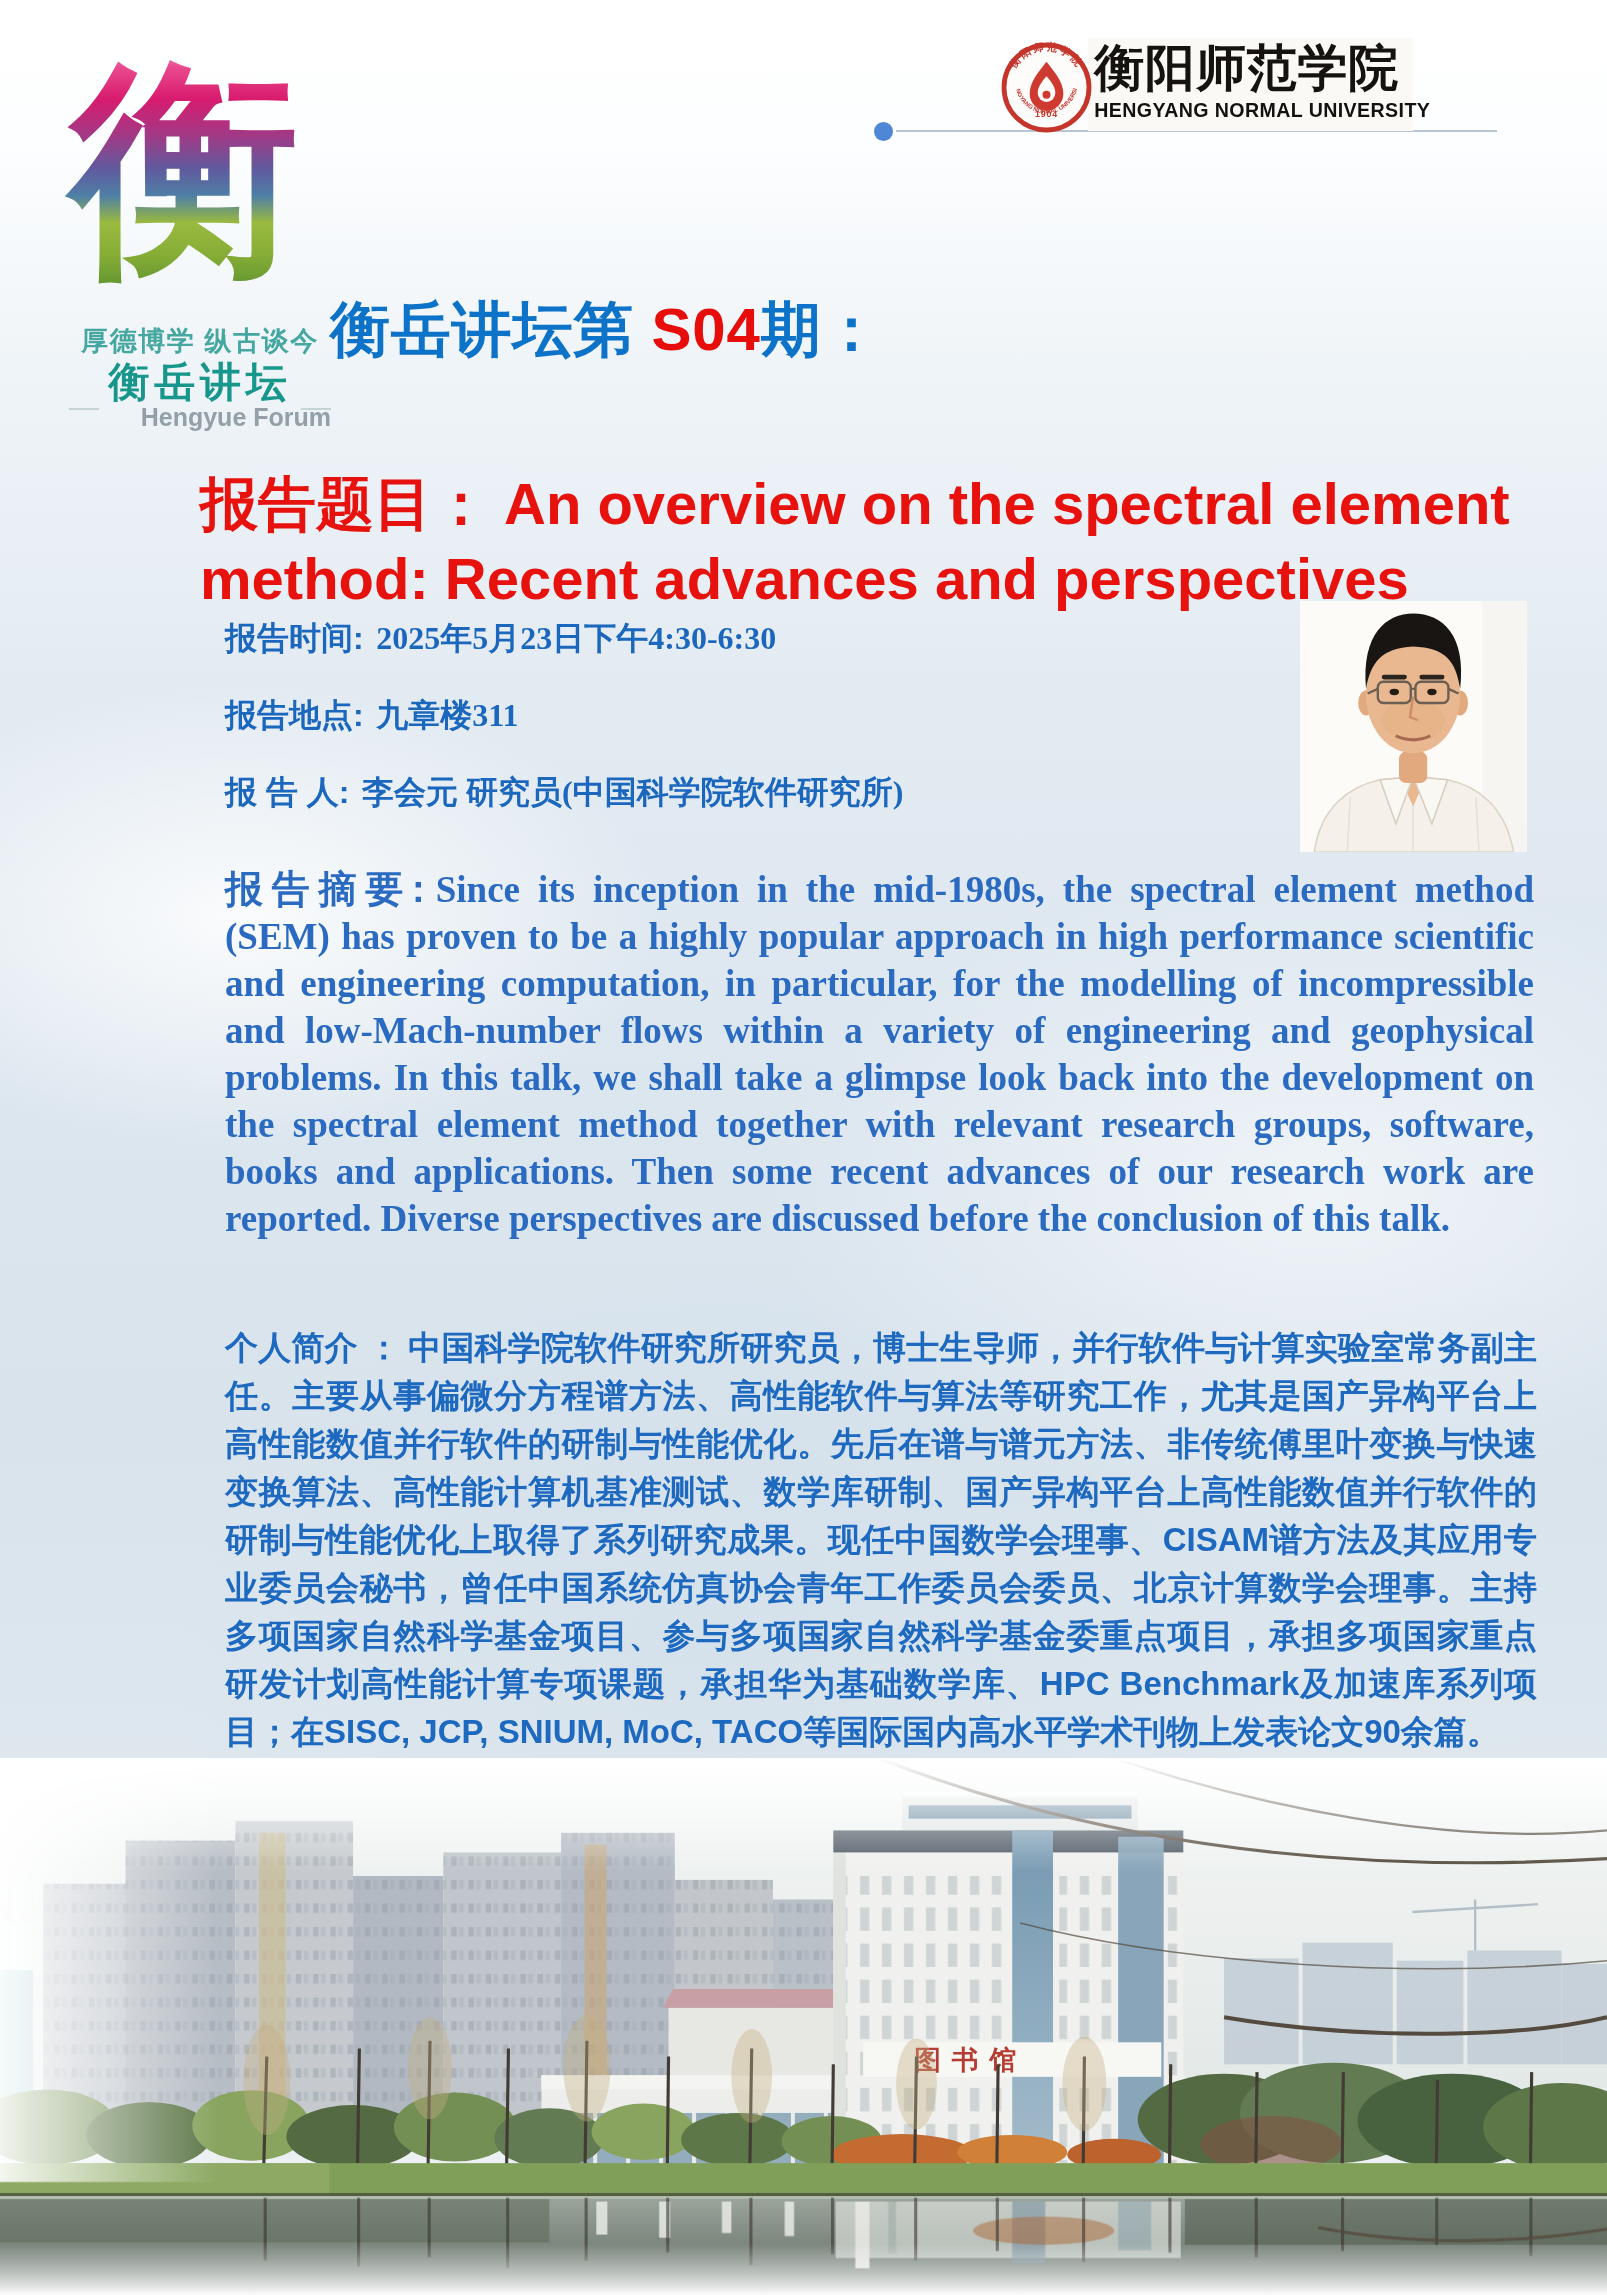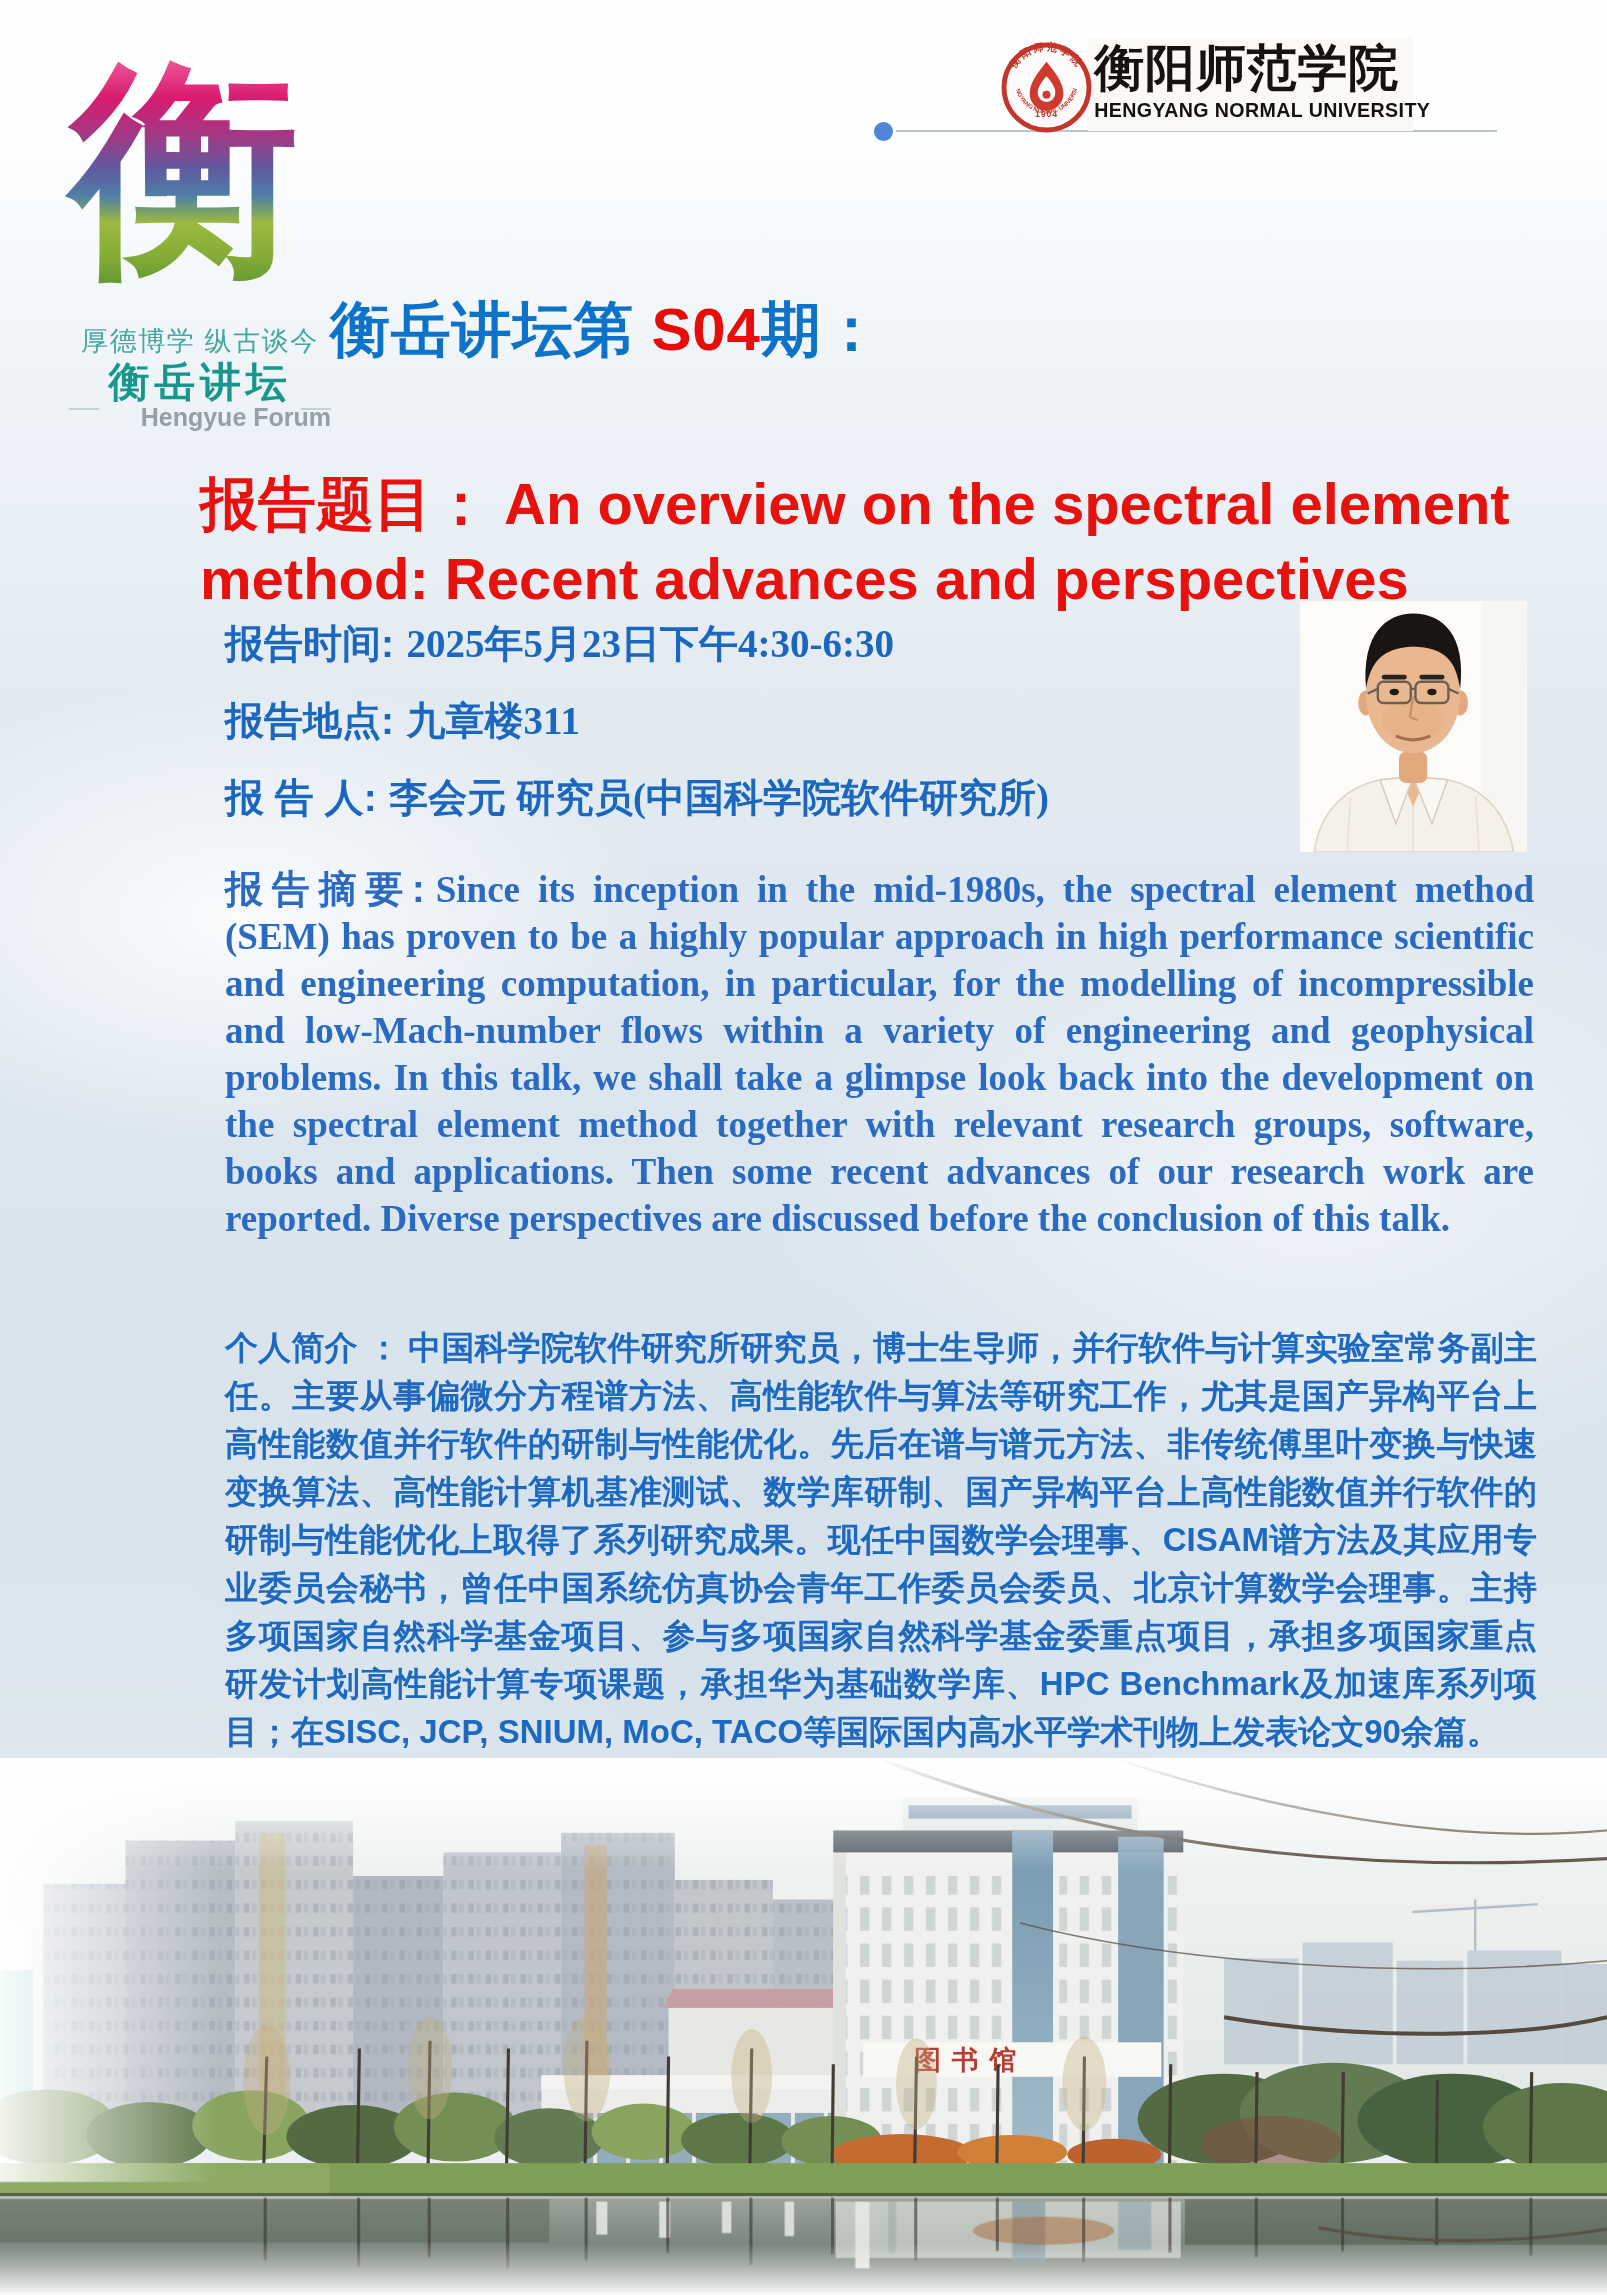--- a/index.html
+++ b/index.html
@@ -8,41 +8,41 @@
     font-family:"Liberation Sans",sans-serif;
     background:
       radial-gradient(706px 392px at 15% 40%, rgba(255,255,255,.85), rgba(255,255,255,0) 60%),
       radial-gradient(863px 487px at 82% 52%, rgba(255,255,255,.55), rgba(255,255,255,0) 65%),
       radial-gradient(785px 549px at 45% 72%, rgba(203,219,232,.40), rgba(203,219,232,0) 70%),
       linear-gradient(180deg,#ffffff 0%,#fdfeff 6%,#eff4f8 16%,#e3ebf2 30%,#dce6ef 48%,#d8e3ec 62%,#dee7ee 76%,#e6ecf1 88%,#f0f3f5 100%);
   }
   .abs{position:absolute;z-index:2;}
   
   .cal-art{left:59px;top:27.5px;width:251px;height:290px;}
-  .motto{left:69px;top:323px;width:262px;text-align:center;font-size:27px;letter-spacing:1.6px;color:#45a7a0;font-weight:400;}
+  .motto{left:69px;top:323px;width:262px;text-align:center;font-size:27px;letter-spacing:1.6px;color:#45a7a0;font-weight:700;}
   .forum-name-row{left:69px;top:355px;width:262px;display:flex;align-items:flex-end;justify-content:center;gap:9.4px;}
   .forum-name-row .rule{width:61px;height:1.6px;background:#c6d3d5;}
   .forum-name{font-size:41px;font-weight:800;color:#17968c;letter-spacing:4.7px;white-space:nowrap;}
   .forum-en{left:69px;top:403px;width:262px;text-align:right;font-size:25px;color:#93a0a8;font-weight:bold;}
   
   .hdr-dot{left:874px;top:122px;width:19px;height:19px;border-radius:50%;background:#4f86d6;z-index:3;}
   .hdr-line{left:896px;top:130px;width:601px;height:1.6px;background:#b9c6d2;z-index:2;}
   .uni-box{left:1088px;top:38px;width:325px;height:93px;background:#fbf9f5;z-index:3;}
   .uni-name{position:absolute;left:6.3px;top:-3.1px;font-family:"Liberation Serif",serif;font-size:50px;font-weight:900;color:#151210;letter-spacing:0.8px;white-space:nowrap;}
   .uni-en{position:absolute;left:6.3px;top:61px;font-size:19.6px;font-weight:700;color:#141210;letter-spacing:0.4px;white-space:nowrap;}
   .seal{left:1000px;top:41px;width:93px;height:93px;z-index:4;}
   .dept{left:1064px;top:138px;font-size:46px;color:#5a8ed9;white-space:nowrap;z-index:3;}
   
   .issue{left:330px;top:290px;font-size:60px;font-weight:900;color:#0c73c8;letter-spacing:0.8px;white-space:nowrap;}
   .issue .num{color:#e60d0b;}
   
   .talk-title{left:200px;top:466px;width:1350px;font-size:58px;line-height:75px;font-weight:700;color:#e7110d;}
   .talk-title .lbl{font-weight:900;margin-right:14px;}
   
-  .info{left:225px;font-size:39px;color:#1b67be;white-space:nowrap;}
+  .info{left:225px;font-size:32px;color:#1b67be;white-space:nowrap;}
   .info .lbl{font-weight:900;}
   .info .val{font-family:"Liberation Serif",serif;font-weight:700;margin-left:12.6px;}
   .row-time{top:617px;} .row-venue{top:694px;} .row-speaker{top:771px;}
   
   .photo{left:1300px;top:601px;width:227px;height:251px;background:#fcfbf8;z-index:3;}
   
   .abstract{left:225px;top:829px;width:1309px;font-family:"Liberation Serif",serif;font-weight:700;
             font-size:37px;line-height:47px;color:#2a6ac1;text-align:justify;}
   .abstract .lbl{font-family:"Liberation Sans",sans-serif;font-weight:900;font-size:38px;margin-right:11px;}
   

